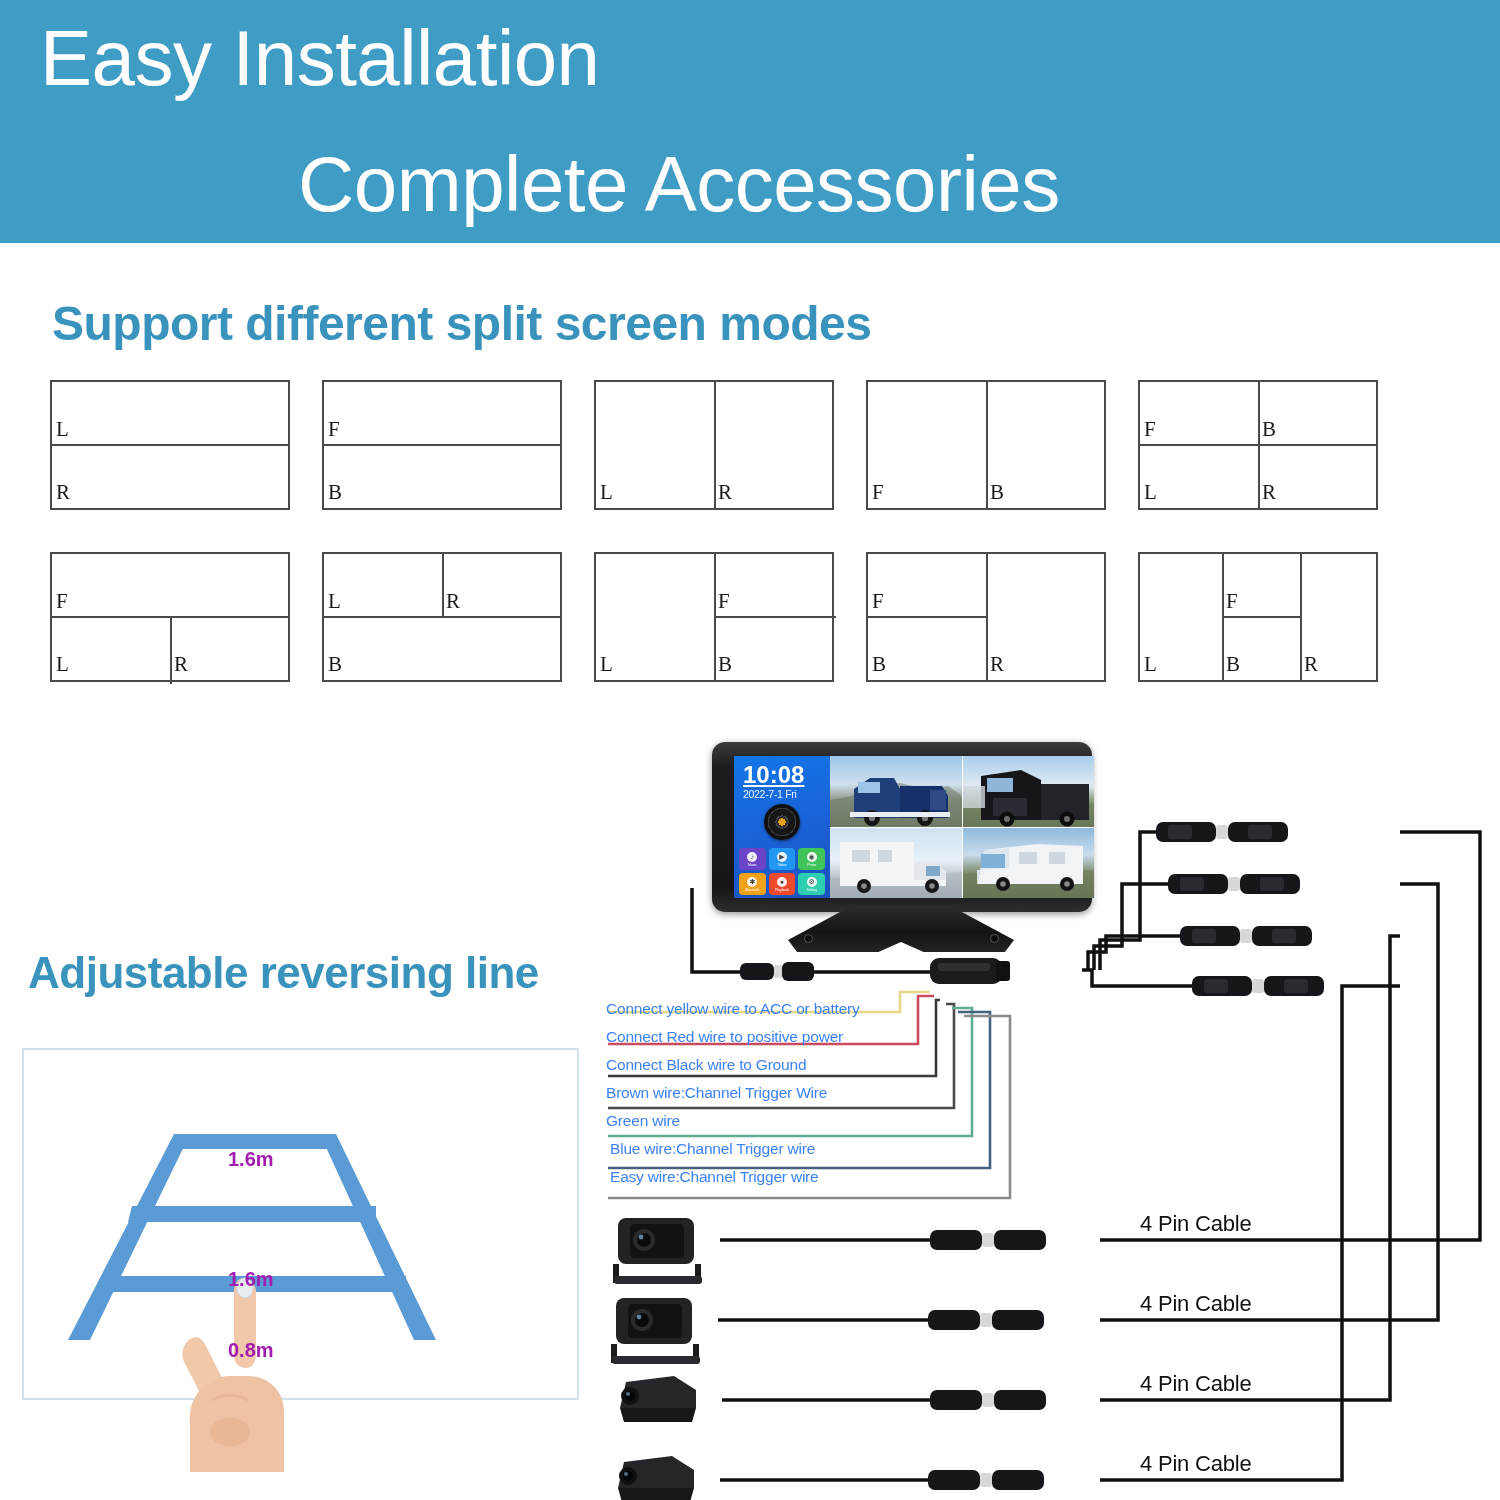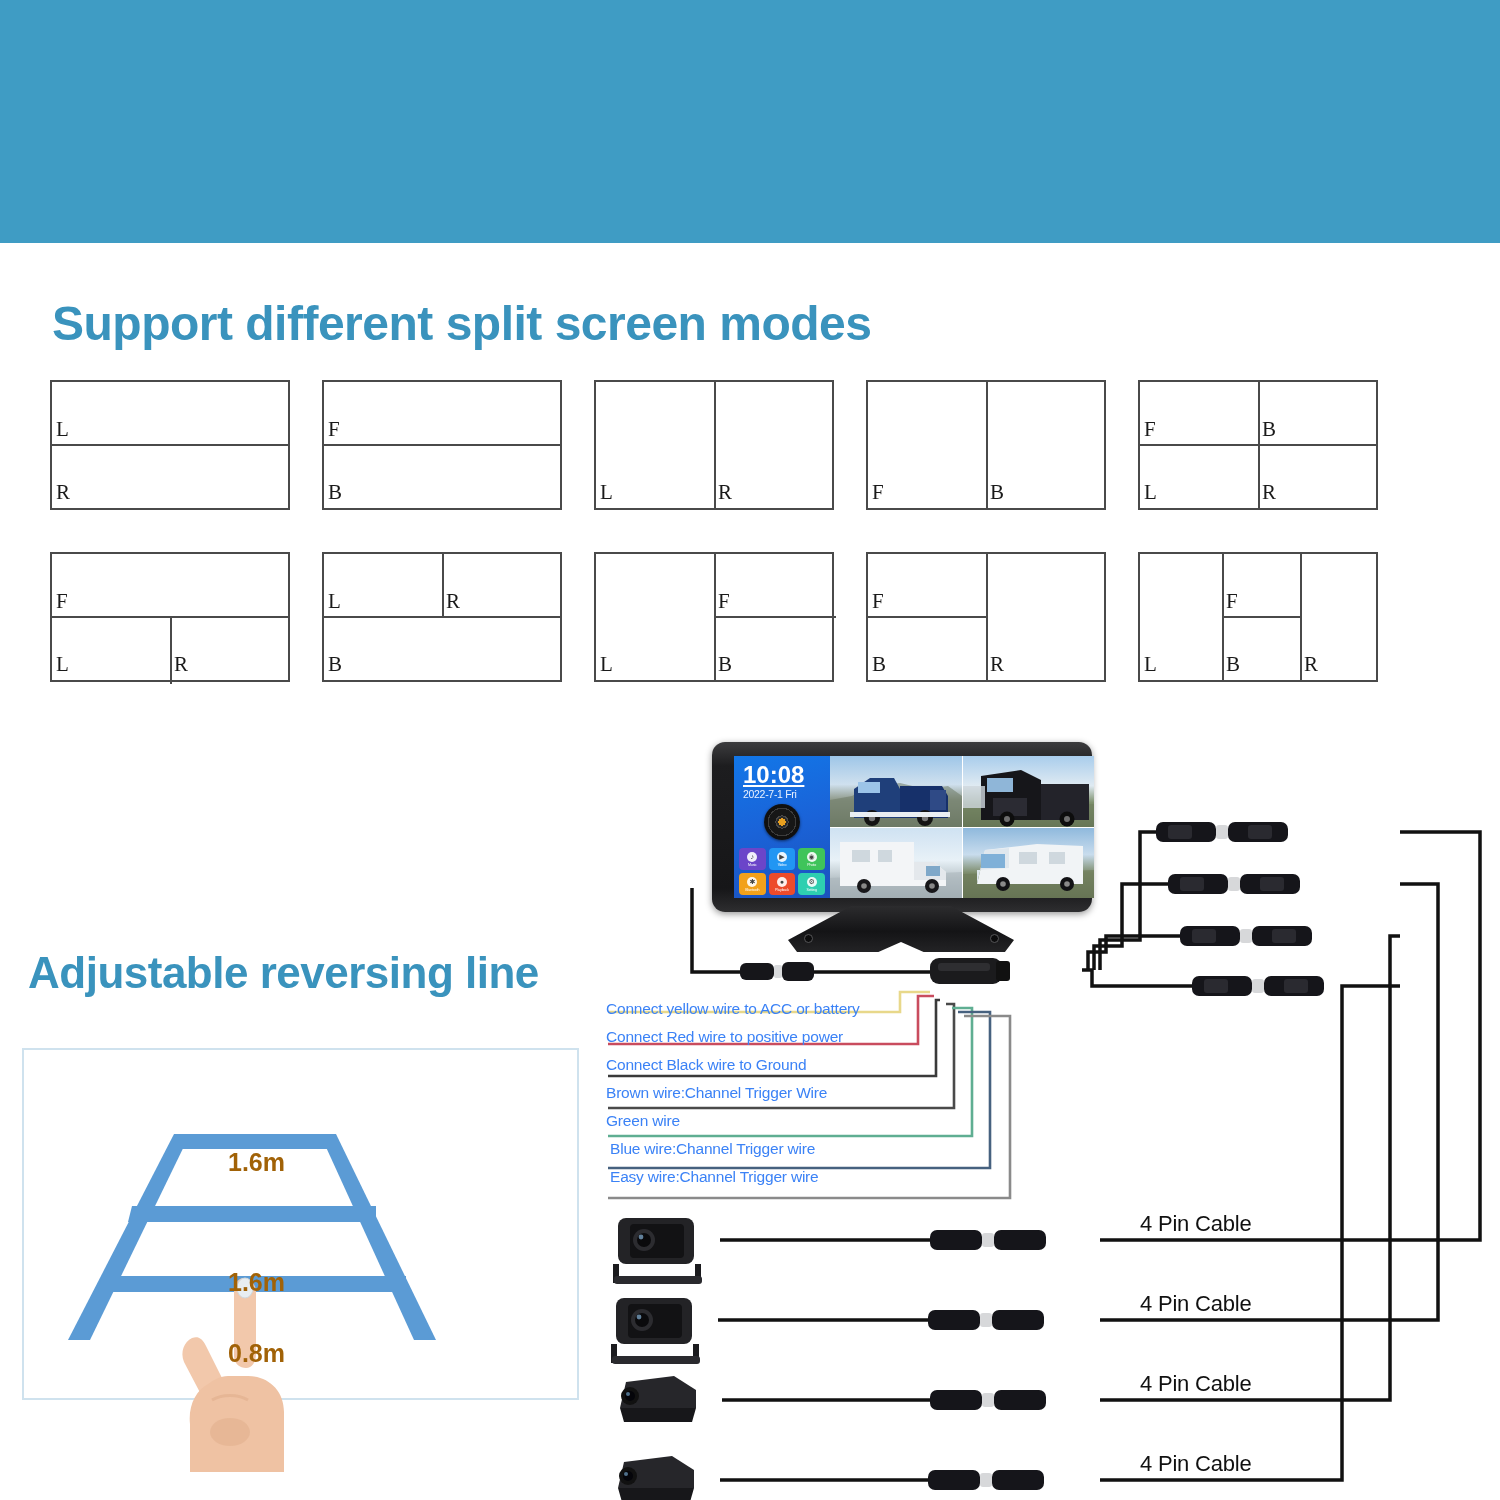--- a/index.html
+++ b/index.html
@@ -47,21 +47,21 @@
     font-size:21px;color:#1a1a1a;line-height:21px;
   }
 
   
   #reversing-panel{
     position:absolute;left:22px;top:1048px;width:557px;height:352px;
     border:2px solid #cfe2ee;background:#ffffff;box-sizing:border-box;
   }
   #guide-svg{position:absolute;left:0;top:0;}
   .dist-lbl{
-    position:absolute;font-size:25px;font-weight:bold;color:#a16207;
+    position:absolute;font-size:20px;font-weight:bold;color:#a21caf;
     font-family:"Liberation Sans", sans-serif;white-space:nowrap;
   }
   #dist-top{left:228px;top:1148px;}
   #dist-mid{left:228px;top:1268px;}
   #dist-bot{left:228px;top:1318px;margin-top:21px;}
   #hand-svg{position:absolute;left:150px;top:1280px;}
 
   
   #monitor-wrap{position:absolute;left:700px;top:742px;width:400px;height:215px;}
   #monitor-bezel{
@@ -136,20 +136,22 @@
   
   .pin-lbl{
     position:absolute;font-size:22px;color:#111;white-space:nowrap;
     font-family:"Liberation Sans", sans-serif;letter-spacing:-0.2px;
   }
 </style>
 </head>
 <body>
 
 <div id="header-banner">
+  <div id="header-line1">Easy Installation</div>
+  <div id="header-line2">Complete Accessories</div>
 </div>
 
 <div class="section-title" id="split-title">Support different split screen modes</div>
 
 <div id="split-grid">
 
   <div class="split-row" style="top:0">
 
     <div class="split-cell" style="left:50px">
       <div class="sp-hline" style="top:62px"></div>

